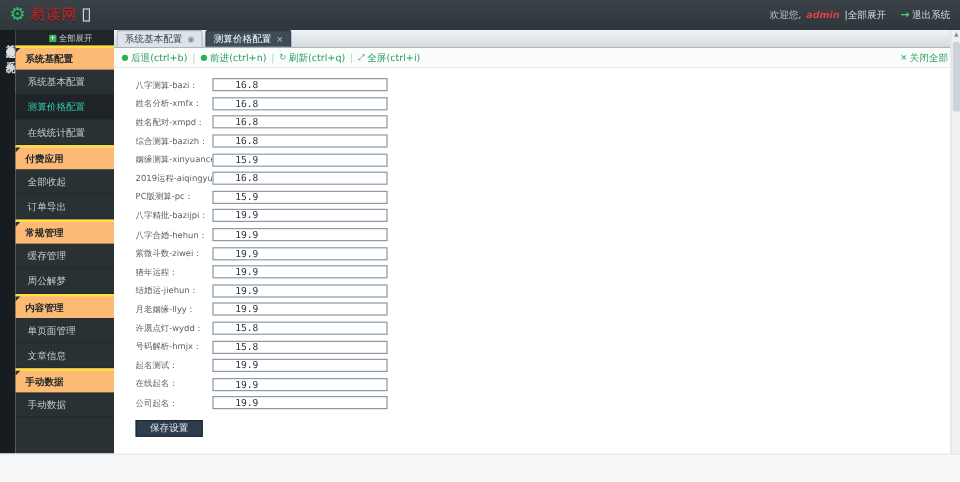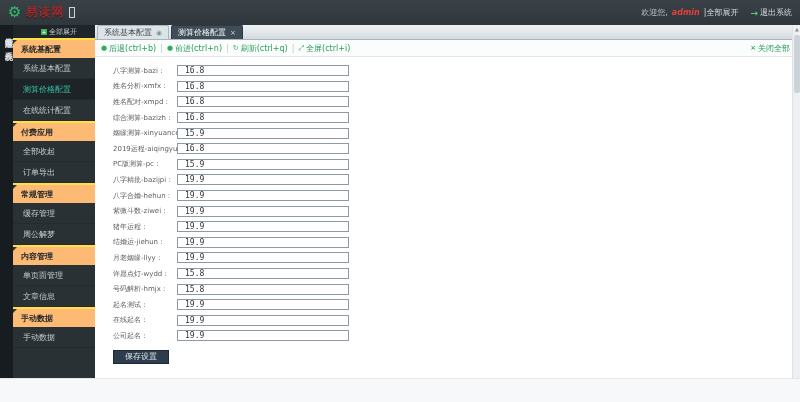--- a/index.html
+++ b/index.html
@@ -55,22 +55,22 @@
   .tool-link { color:#2ba05f; display:flex; align-items:center; gap:2px; cursor:pointer; }
   .tool-ic { font-size:7px; color:#2fae57; }
   .tool-sep { color:#b9cbbf; margin:0 4px; }
   .toolbar .spacer { flex:1; }
   .closeall { color:#2ba05f; display:flex; align-items:center; gap:2px; cursor:pointer; }
   .closeall .tool-ic { font-weight:bold; }
 
   .content { position:absolute; left:0; top:32px; width:705px; height:321px; background:#ffffff; padding:6px 0 0 18px; }
   .form-row { display:flex; align-items:center; height:15.6px; }
   .form-label { width:64px; font-size:7px; color:#5a5f63; white-space:nowrap; overflow:hidden; }
-  .form-input { width:172px; height:11px; border:1px solid #8d9aa5; background:#ffffff; font-size:8px;
-    color:#333; padding:0 7px; font-family:"DejaVu Sans Mono", monospace; }
+  .form-input { width:146px; height:11px; border:1px solid #8d9aa5; background:#ffffff; font-size:8px;
+    color:#333; padding:0 18px; font-family:"DejaVu Sans Mono", monospace; }
   .save-btn { margin:6px 0 0 0; width:56px; height:14px; background:#2e3d4d; color:#e3e7ea; font-size:8px;
     border:1px solid #1d2935; cursor:pointer; display:block; font-family:"DejaVu Sans", sans-serif; }
 
   
   .scrollbar { position:absolute; left:792px; top:25px; width:8px; height:353px; background:#eef0f2; border-left:1px solid #dfe2e4; }
   .scroll-arrow { width:8px; height:8px; font-size:5px; color:#8b9298; text-align:center; line-height:8px; }
   .scroll-thumb { position:absolute; left:1px; top:10px; width:6px; height:58px; background:#ccd3d8; border-radius:2px; }
 
   
   .bottom-strip { position:absolute; left:0; top:378px; width:800px; height:24px; background:#f7f8f9; border-top:1px solid #e4e6e8; }

